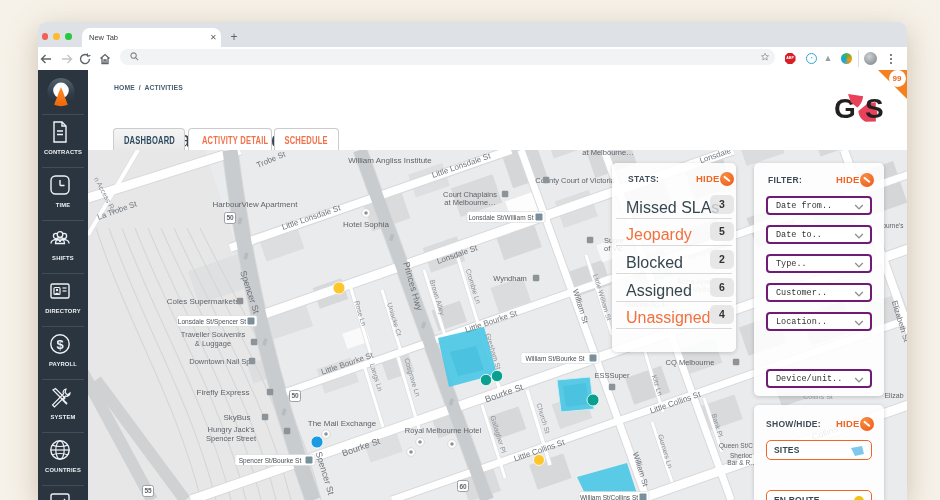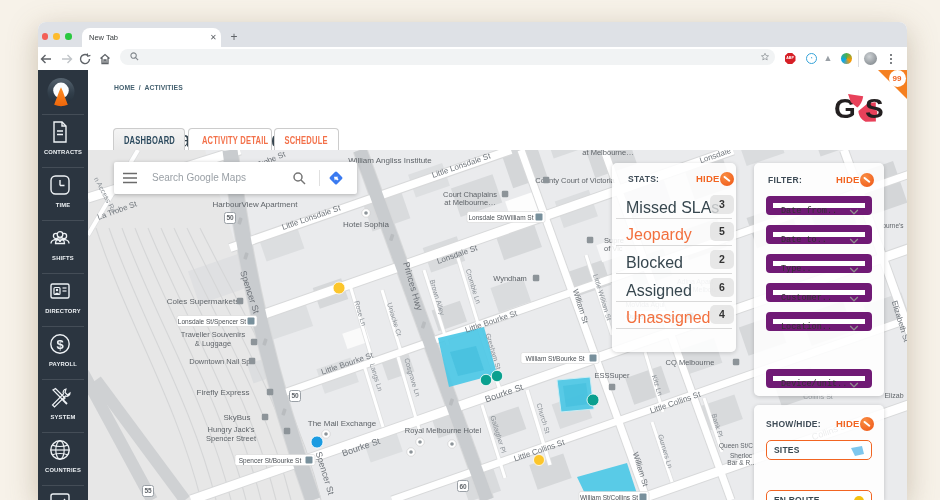--- a/index.html
+++ b/index.html
@@ -54,21 +54,21 @@
     background:radial-gradient(circle at 35% 30%, #f98e44, #f26522 70%); }
   .hidecirc:after { content:""; position:absolute; left:2.8px; top:6.3px; width:8.4px; height:1.6px;
     background:#fff; border-radius:1px; transform:rotate(38deg); }
   .srow { position:absolute; left:14px; width:104px; font-size:16px; color:#37474f; }
   .srow.or { color:#f2703e; }
   .sbadge { position:absolute; left:98px; width:24px; height:19px; background:rgba(225,225,225,.8);
     border-radius:5px; font-size:10.5px; font-weight:bold; color:#333; text-align:center;
     line-height:19px; }
   .sdiv { position:absolute; left:4px; width:116px; height:1px; background:#d9d9d9; }
   .dd { position:absolute; left:12px; width:106px; height:19px; background:#fff;
-    border:7px solid #701a75; border-radius:4px; font-family:"Liberation Mono", monospace;
+    border:2px solid #701a75; border-radius:4px; font-family:"Liberation Mono", monospace;
     font-size:8.5px; color:#333; line-height:17px; padding-left:8px; }
   .dd svg { position:absolute; right:6px; top:6px; }
   .shitem { position:absolute; left:12px; width:106px; height:20px; background:#fff;
     border:1px solid #f26522; border-radius:5px; font-size:8.5px; font-weight:bold; color:#37474f;
     line-height:18px; padding-left:7px; letter-spacing:.2px; }
 </style>
 </head>
 <body>
 <div class="window">
 
@@ -485,39 +485,20 @@
         <circle cx="411" cy="452" r="4.2" fill="#fff" stroke="#c9c9c9" stroke-width="0.6"></circle>
         <circle cx="411" cy="452" r="1.8" fill="#8d9499"></circle>
         <text x="818" y="399" font-size="7" fill="#9aa0a5" text-anchor="middle">Collins St</text>
         <rect x="457.5" y="480.5" width="11" height="11" rx="2" fill="#fff" stroke="#9aa0a6" stroke-width="1"></rect>
         <text x="463" y="488.8" font-size="6.5" font-weight="bold" fill="#5f6469" text-anchor="middle">60</text>
         <circle cx="420" cy="442" r="4.2" fill="#fff" stroke="#c9c9c9" stroke-width="0.6"></circle>
         <circle cx="420" cy="442" r="1.8" fill="#8d9499"></circle>
         <text x="322" y="474" transform="rotate(73 322 474)" font-size="9" fill="#6d7278" text-anchor="middle">Spencer St</text>
       </svg></div>
 
-  <div style="position:absolute;left:76px;top:140px;width:243px;height:32px;background:#fff;border-radius:2px;box-shadow:0 1px 4px rgba(0,0,0,.25);">
-    <svg width="14" height="12" viewBox="0 0 14 12" style="position:absolute;left:9px;top:10px;">
-        <g stroke="#6b6b6b" stroke-width="1.6">
-          <line x1="0" y1="1.5" x2="14" y2="1.5"></line>
-          <line x1="0" y1="6" x2="14" y2="6"></line>
-          <line x1="0" y1="10.5" x2="14" y2="10.5"></line>
-        </g>
-      </svg>
-    <div style="position:absolute;left:38px;top:0;line-height:32px;font-size:10px;color:#9aa0a6;">Search Google Maps</div>
-    <svg width="13" height="13" viewBox="0 0 13 13" style="position:absolute;left:179px;top:10px;">
-        <circle cx="5" cy="5" r="4" fill="none" stroke="#757575" stroke-width="1.5"></circle>
-        <line x1="8" y1="8" x2="12" y2="12" stroke="#757575" stroke-width="1.5"></line>
-      </svg>
-    <div style="position:absolute;left:205px;top:8px;width:1px;height:16px;background:#e0e0e0;"></div>
-    <svg width="16" height="16" viewBox="0 0 16 16" style="position:absolute;left:214px;top:8px;">
-        <rect x="3" y="3" width="10" height="10" rx="1.5" transform="rotate(45 8 8)" fill="#3a7af0"></rect>
-        <path d="M5.5 9.5 L8.6 6.4 L8.6 8 L10.5 8 L10.5 10 L8.6 10 L8.6 11.6 Z" fill="#fff" transform="rotate(45 8 8) translate(0.2,-1)"></path>
-      </svg>
-  </div>
 
   <div class="panel" style="left:574px; top:141px; width:124px; height:189px;">
     <div class="phead" style="left:16px; top:11px;">STATS:</div>
     <div class="hide" style="left:84px; top:10px;">HIDE</div>
     <div class="hidecirc" style="left:108px; top:9px;"></div>
     <div class="srow" style="top:36px;">Missed SLAs</div>
       <div class="sbadge" style="top:32px;">3</div>
     <div class="sdiv" style="top:55px;"></div>
     <div class="srow or" style="top:63px;">Jeopardy</div>
       <div class="sbadge" style="top:59px;">5</div>

